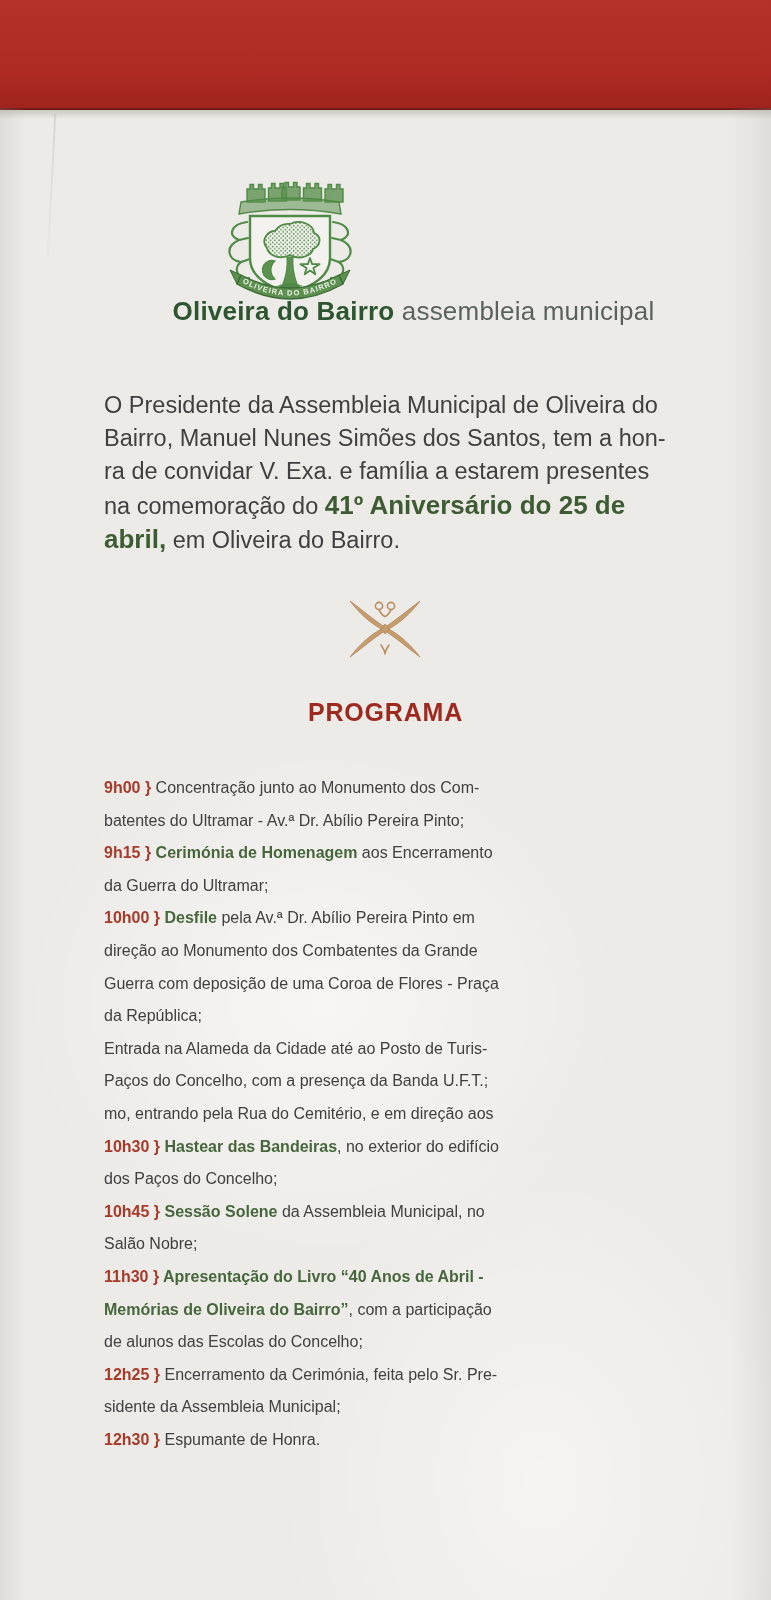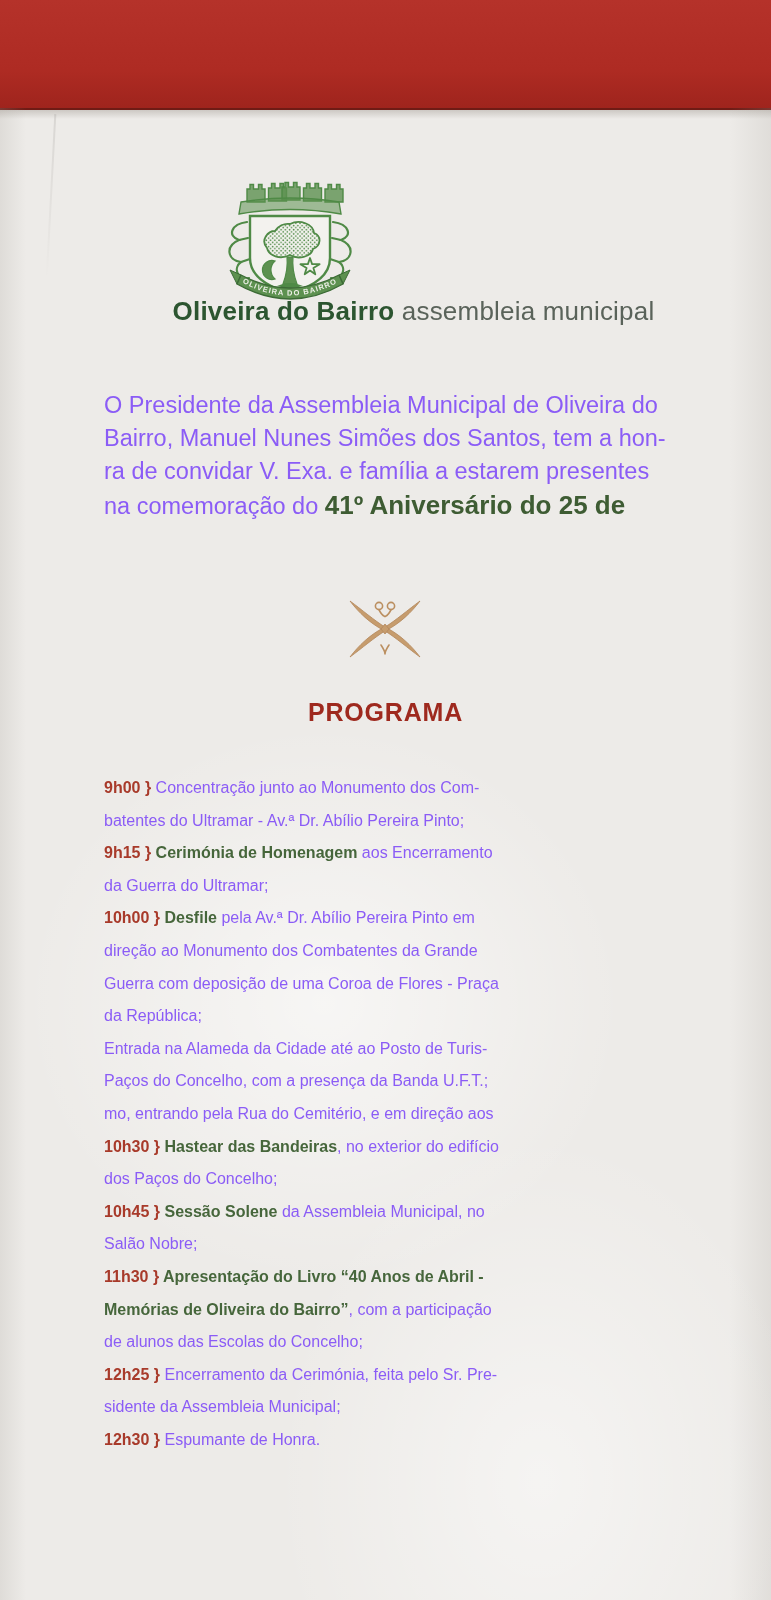--- a/index.html
+++ b/index.html
@@ -51,21 +51,21 @@
   
   .program-heading{
     position:absolute;left:0;top:698px;width:771px;margin:0;text-align:center;
     font-size:25px;font-weight:700;letter-spacing:.8px;color:#9e291e;
   }
   .program-list{
     position:absolute;left:104px;top:772px;width:620px;
     font-size:16px;line-height:32.6px;
   }
   .t-line{white-space:nowrap;}
-  .seg-reg{color:#8b5cf6;}
+  .seg-reg{color:#404040;}
   .seg-bold{color:#46663b;font-weight:700;}
   .seg-boldlg{color:#3e5c33;font-weight:700;font-size:26px;}
   .seg-time{color:#a83a2a;font-weight:700;}
   .seg-brace{color:#a83a2a;font-weight:700;}
 </style>
 </head>
 <body>
 
 <div class="scan-page">
 
@@ -122,20 +122,21 @@
 
   <div class="org-line">
     <span class="org-bold">Oliveira do Bairro</span><span class="org-reg"> assembleia municipal</span>
   </div>
 
   <div class="invitation">
       <div class="t-line"><span class="seg-reg">O Presidente da Assembleia Municipal de Oliveira do</span></div>
       <div class="t-line"><span class="seg-reg">Bairro, Manuel Nunes Simões dos Santos, tem a hon-</span></div>
       <div class="t-line"><span class="seg-reg">ra de convidar V. Exa. e família a estarem presentes</span></div>
       <div class="t-line"><span class="seg-reg">na comemoração do </span><span class="seg-boldlg">41º Aniversário do 25 de</span></div>
+      <div class="t-line"><span class="seg-boldlg">abril,</span><span class="seg-reg"> em Oliveira do Bairro.</span></div>
     </div>
 
   <svg class="ornament" viewBox="0 0 84 64">
     <g fill="#c69c6d" stroke="#b3875a" stroke-width=".8">
       <path d="M42,30 C32,24 18,12 7,4 C16,16 27,26 40,33 Z"></path>
       <path d="M42,30 C52,24 66,12 77,4 C68,16 57,26 44,33 Z"></path>
       <path d="M42,34 C32,40 18,52 7,60 C16,48 27,38 40,31 Z"></path>
       <path d="M42,34 C52,40 66,52 77,60 C68,48 57,38 44,31 Z"></path>
       <path d="M42,27 l4,5 l-4,5 l-4,-5 Z"></path>
     </g>

